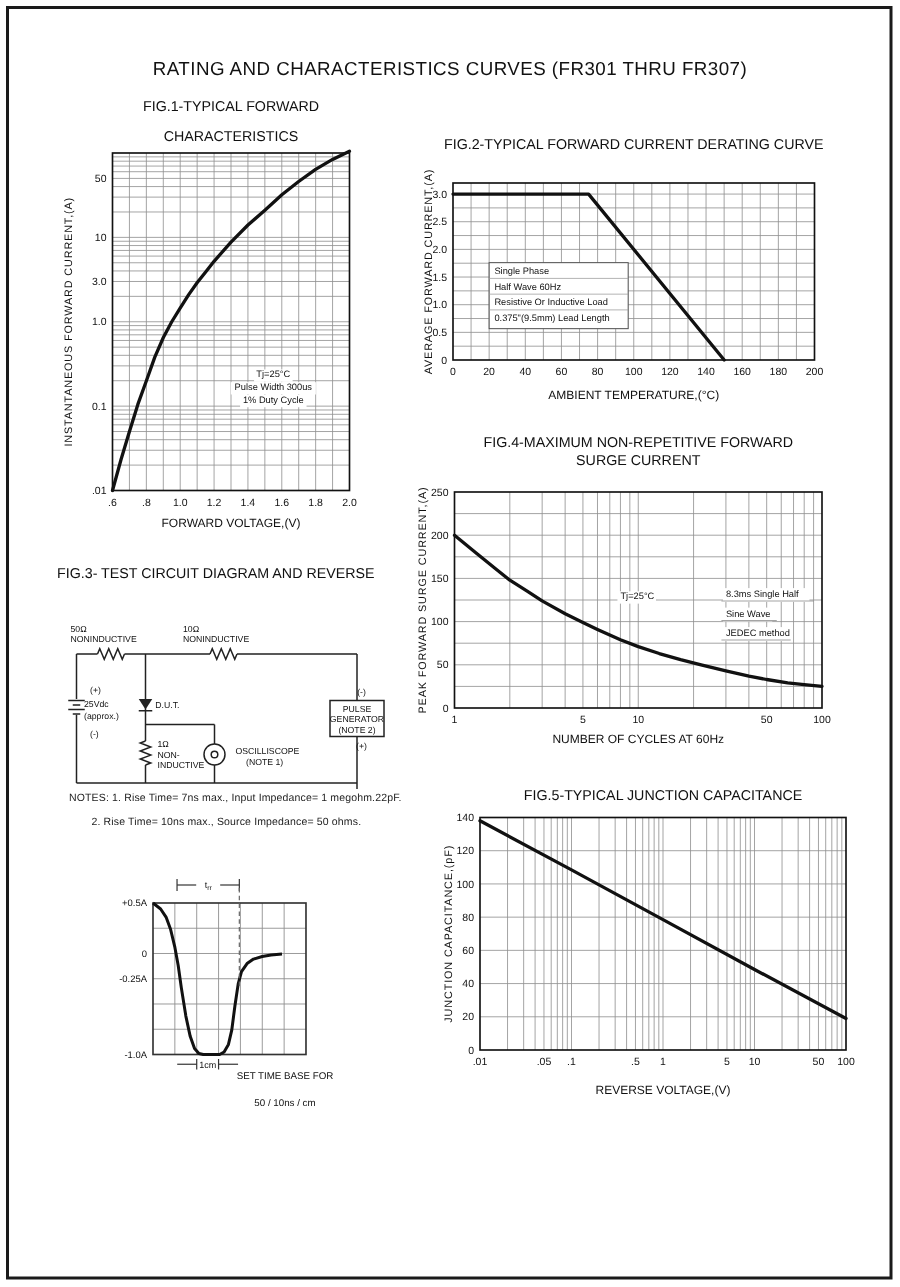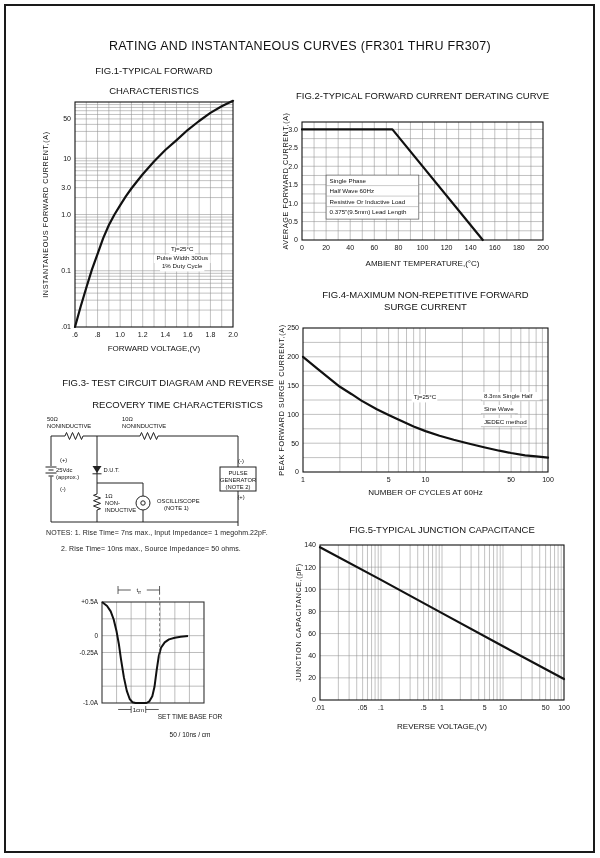--- a/index.html
+++ b/index.html
@@ -7,34 +7,34 @@
   body{font-family:"Liberation Sans",sans-serif}
   .page{position:relative;width:600px;height:858px;background:#fff;color:#111;overflow:hidden}
   .frame{position:absolute;left:4px;top:4px;width:591px;height:849px;border:2px solid #1a1a1a;pointer-events:none}
   .main-title{position:absolute;top:39px;left:0;width:100%;text-align:center;font-size:12.5px;letter-spacing:.3px;color:#111}
   .chart{position:absolute}
   #chart-fig1{left:38px;top:64px}
   #chart-fig2{left:281px;top:90px}
   #chart-fig4{left:276px;top:288px}
   #chart-fig5{left:293px;top:521px}
   #chart-scope{left:50px;top:578px}
-  .fig3-t1{position:absolute;left:38px;top:377px;width:260px;text-align:center;font-size:9.5px}
+  .fig3-t1{position:absolute;left:38px;top:377px;width:260px;font-size:9.5px}
   .fig3-t2{position:absolute;left:50px;top:399px;width:255px;text-align:center;font-size:9.5px}
   #circuit{position:absolute;left:45px;top:410px}
   .note{position:absolute;font-size:7px;letter-spacing:.1px;color:#222}
   .n1{left:46px;top:529px}
   .n2{left:61px;top:545px}
   svg text{fill:#111}
 </style>
 </head>
 <body>
 
 <div class="page">
   <div class="frame"></div>
-  <div class="main-title">RATING AND INSTANTANEOUS CURVES (FR301 THRU FR307)</div>
+  <div class="main-title">RATING AND CHARACTERISTICS CURVES (FR301 THRU FR307)</div>
 
   <div id="chart-fig1" class="chart"><svg width="205" height="292">
         <line x1="48.285714285714285" y1="38" x2="48.285714285714285" y2="263" stroke="#909090" stroke-width="0.55"></line>
         <line x1="59.57142857142857" y1="38" x2="59.57142857142857" y2="263" stroke="#909090" stroke-width="0.55"></line>
         <line x1="70.85714285714286" y1="38" x2="70.85714285714286" y2="263" stroke="#909090" stroke-width="0.55"></line>
         <line x1="82.14285714285714" y1="38" x2="82.14285714285714" y2="263" stroke="#909090" stroke-width="0.55"></line>
         <line x1="93.42857142857142" y1="38" x2="93.42857142857142" y2="263" stroke="#909090" stroke-width="0.55"></line>
         <line x1="104.71428571428572" y1="38" x2="104.71428571428572" y2="263" stroke="#909090" stroke-width="0.55"></line>
         <line x1="116.00000000000001" y1="38" x2="116.00000000000001" y2="263" stroke="#909090" stroke-width="0.55"></line>
         <line x1="127.28571428571432" y1="38" x2="127.28571428571432" y2="263" stroke="#909090" stroke-width="0.55"></line>
@@ -317,21 +317,20 @@
         <line x1="81.14" y1="127.99799999999999" x2="81.14" y2="134.998" stroke="#333" stroke-width="0.8"></line>
         <line x1="95.71000000000001" y1="127.99799999999999" x2="95.71000000000001" y2="134.998" stroke="#333" stroke-width="0.8"></line>
         <line x1="68.14" y1="131.498" x2="81.14" y2="131.498" stroke="#333" stroke-width="0.8"></line>
         <line x1="95.71000000000001" y1="131.498" x2="108.71000000000001" y2="131.498" stroke="#333" stroke-width="0.8"></line>
         <text x="88.42500000000001" y="133.69799999999998" font-size="6" text-anchor="middle">1cm</text>
         <text x="140" y="141" font-size="6.5" text-anchor="middle">SET TIME BASE FOR</text>
         <text x="140" y="159" font-size="6.5" text-anchor="middle">50 / 10ns / cm</text>
       </svg></div>
 
   <div class="fig3-t1">FIG.3- TEST CIRCUIT DIAGRAM AND REVERSE</div>
-  <div class="fig3-t2">RECOVERY TIME CHARACTERISTICS</div>
 
   <svg id="circuit" width="250" height="118" viewBox="0 0 250 118">
     <g stroke="#222" stroke-width="1" fill="none">
       <path d="M6 26 H20 M38 26 H95 M113 26 H193"></path>
       <path d="M6 26 V56 M6 66.5 V112"></path>
       <path d="M52 26 V84 M52 100 V112"></path>
       <path d="M52 73 H98 M98 73 V86 M98 100 V112"></path>
       <path d="M193 26 V57 M193 81 V116"></path>
       <path d="M6 112 H193"></path>
       <path d="M20 26 L21.5 22.5 L24.5 29.5 L27.5 22.5 L30.5 29.5 L33.5 22.5 L36.5 29.5 L38 26"></path>

